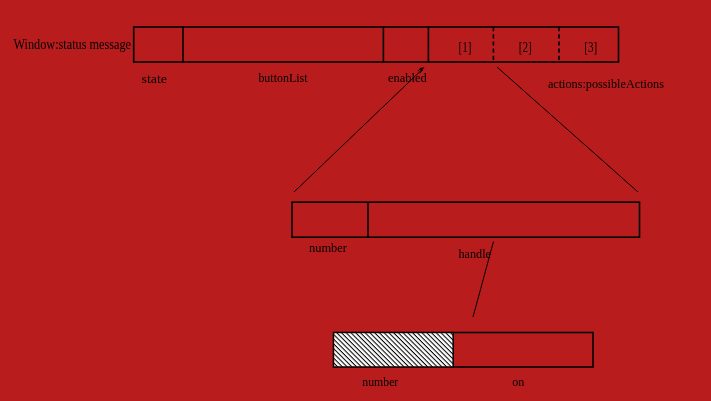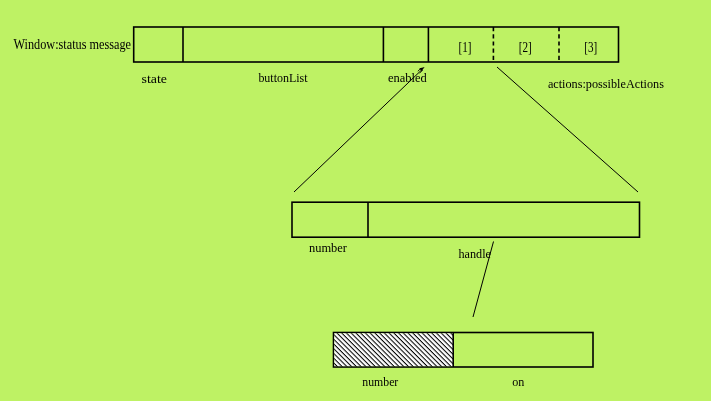--- a/index.html
+++ b/index.html
@@ -1,16 +1,16 @@
 <!DOCTYPE html>
 <html><head>
 <meta charset="utf-8">
 <style>
   html,body{margin:0;padding:0;background:#ffffff;}
-  #fig{position:relative;width:711px;height:401px;background:#bef264;overflow:hidden;}
+  #fig{position:relative;width:711px;height:401px;background:#b91c1c;overflow:hidden;}
   svg{position:absolute;left:0;top:0;}
   text{font-family:"Liberation Serif", serif;fill:#000000;}
 </style>
 </head>
 <body>
 
 <div id="fig">
 <svg width="711" height="401" viewBox="0 0 711 401">
   <defs>
     <pattern id="hatch" patternUnits="userSpaceOnUse" width="3.35" height="3.35" patternTransform="rotate(45 0 0)">

